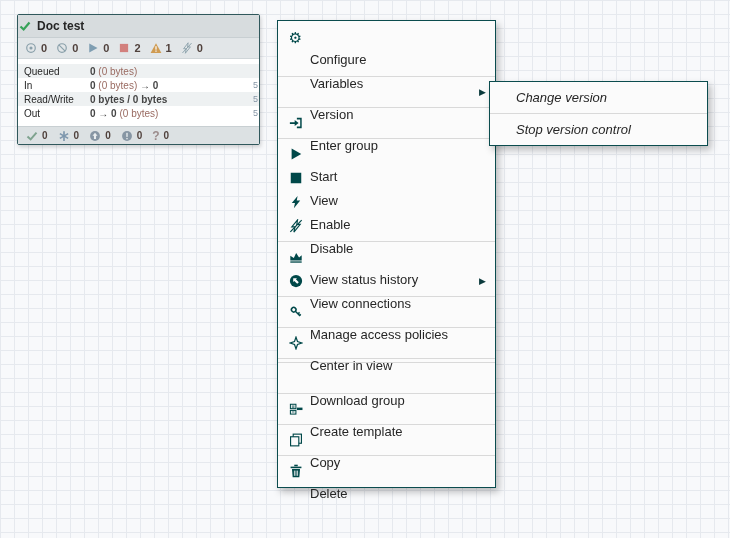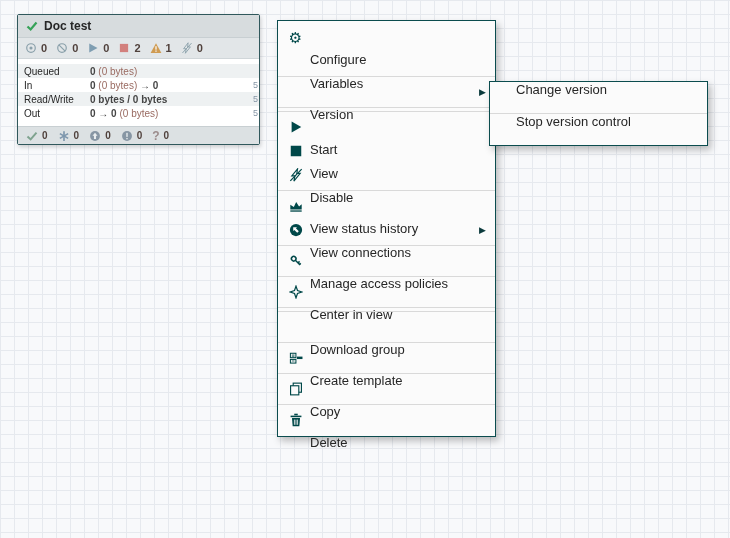--- a/index.html
+++ b/index.html
@@ -12,21 +12,21 @@
     background-size:14px 14px;
   }
   
   .pg{
     position:absolute;left:17px;top:14px;width:241px;height:129px;
     background:#ffffff;border:1px solid #30585c;border-radius:2px;
     box-shadow:1px 2px 4px rgba(0,0,0,0.18);
     font-size:10px;color:#292929;
   }
   .pg-header{height:22px;background:#d7dcde;display:flex;align-items:center;
-    padding:0 8px;border-bottom:1px solid #c8cfd2;}
+    padding:0 1px;border-bottom:1px solid #c8cfd2;}
   .pg-header .icon{margin-right:6px;}
   .pg-name{font-size:12px;font-weight:bold;color:#262626;}
   .pg-statsband{height:20px;background:#e2e6e8;display:flex;align-items:center;
     padding:0 7px;border-bottom:1px solid #d0d6d9;}
   .pg-statsband .stat{display:flex;align-items:center;margin-right:9px;}
   .pg-statsband .stat .icon{margin-right:4px;}
   .pg-statsband .count{font-size:11px;font-weight:bold;color:#50413c;}
   .pg-rows{margin-top:5px;}
   .pg-row{position:relative;height:14px;display:flex;align-items:center;padding-left:6px;}
   .pg-row.alt{background:#eef1f2;}
@@ -59,22 +59,22 @@
   .menu-item .mi-label{margin-left:6px;font-size:13px;color:#262626;margin-top:44px;}
   .menu-sep{height:1px;background:#d9d9d9;margin:3px 0;}
   .sub-arrow{position:absolute;right:9px;top:50%;transform:translateY(-50%);
     font-size:9px;color:#0b3a3c;}
   
   .submenu{
     position:absolute;left:489px;top:81px;width:217px;
     background:#fbfbfb;border:1px solid #0b4c4e;
     box-shadow:3px 4px 7px rgba(0,0,0,0.25);z-index:6;
   }
-  .submenu-item{height:31px;display:flex;align-items:flex-start;padding-left:26px;
-    font-size:13px;color:#262626;cursor:default;}
+  .submenu-item{height:31px;display:flex;align-items:center;padding-left:26px;
+    font-size:13px;color:#262626;cursor:default;font-style:italic;}
   .submenu-item + .submenu-item{border-top:1px solid #d9d9d9;}
 </style>
 </head>
 <body>
 
 <div class="pg">
   <div class="pg-header">
     <span class="icon i12">
         <svg viewBox="0 0 16 16">
           <path d="M2 8.6 L6.2 12.6 L14 3.4" fill="none" stroke="#36a258" stroke-width="3"></path>
@@ -218,36 +218,53 @@
       <span class="icon i14 mi-icon"></span>
       <span class="mi-label">Variables</span>
     </div>
     <div class="menu-sep"></div>
     <div class="menu-item">
       <span class="icon i14 mi-icon"></span>
       <span class="mi-label">Version</span>
       <span class="sub-arrow">▶</span>
     </div>
     <div class="menu-sep"></div>
+    <div class="menu-item">
+      <span class="icon i14 mi-icon" style="color: rgb(0, 72, 73);">
+        <svg viewBox="0 0 16 16">
+          <path d="M9 2 H14.5 V14 H9 V12 H12.8 V4 H9 Z" fill="currentColor"></path>
+          <path d="M6.5 4.6 V7 H1 V9 H6.5 V11.4 L11 8 Z" fill="currentColor"></path>
+        </svg>
+      </span>
+      <span class="mi-label">Enter group</span>
+    </div>
     <div class="menu-sep"></div>
     <div class="menu-item">
       <span class="icon i14 mi-icon" style="color: rgb(0, 72, 73);">
         <svg viewBox="0 0 16 16">
           <path d="M3 1.8 L14 8 L3 14.2 Z" fill="currentColor"></path>
         </svg>
       </span>
       <span class="mi-label">Start</span>
     </div>
     <div class="menu-item">
       <span class="icon i14 mi-icon" style="color: rgb(0, 72, 73);">
         <svg viewBox="0 0 16 16">
           <rect x="2" y="2" width="12" height="12" fill="currentColor"></rect>
         </svg>
       </span>
       <span class="mi-label">View</span>
+    </div>
+    <div class="menu-item">
+      <span class="icon i14 mi-icon" style="color: rgb(0, 72, 73);">
+        <svg viewBox="0 0 16 16">
+          <path d="M9.8 1 L3.2 9 H6.8 L5.6 15 L12.8 6.2 H8.9 Z" fill="currentColor"></path>
+        </svg>
+      </span>
+      <span class="mi-label">Enable</span>
     </div>
     <div class="menu-item">
       <span class="icon i14 mi-icon" style="color: rgb(0, 72, 73);">
         <svg viewBox="0 0 16 16">
           <path d="M9.8 1 L3.2 9 H6.8 L5.6 15 L12.8 6.2 H8.9 Z" fill="none" stroke="currentColor" stroke-width="1.3"></path>
           <path d="M1.5 14.8 L14.5 1.2" stroke="currentColor" stroke-width="1.4"></path>
         </svg>
       </span>
       <span class="mi-label">Disable</span>
     </div>

